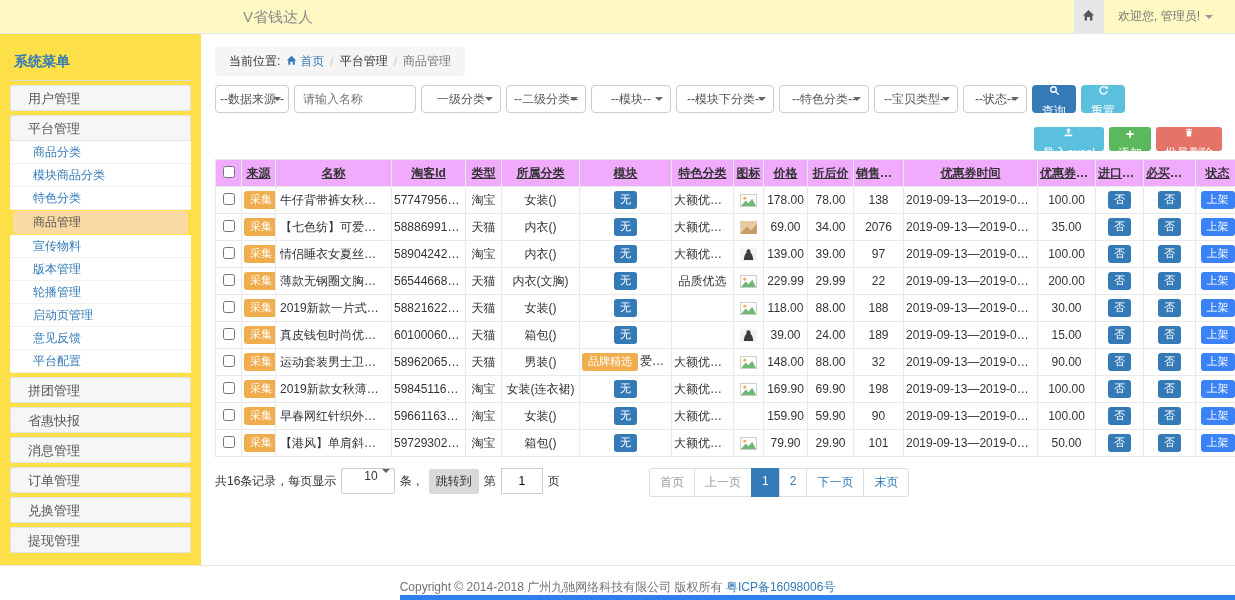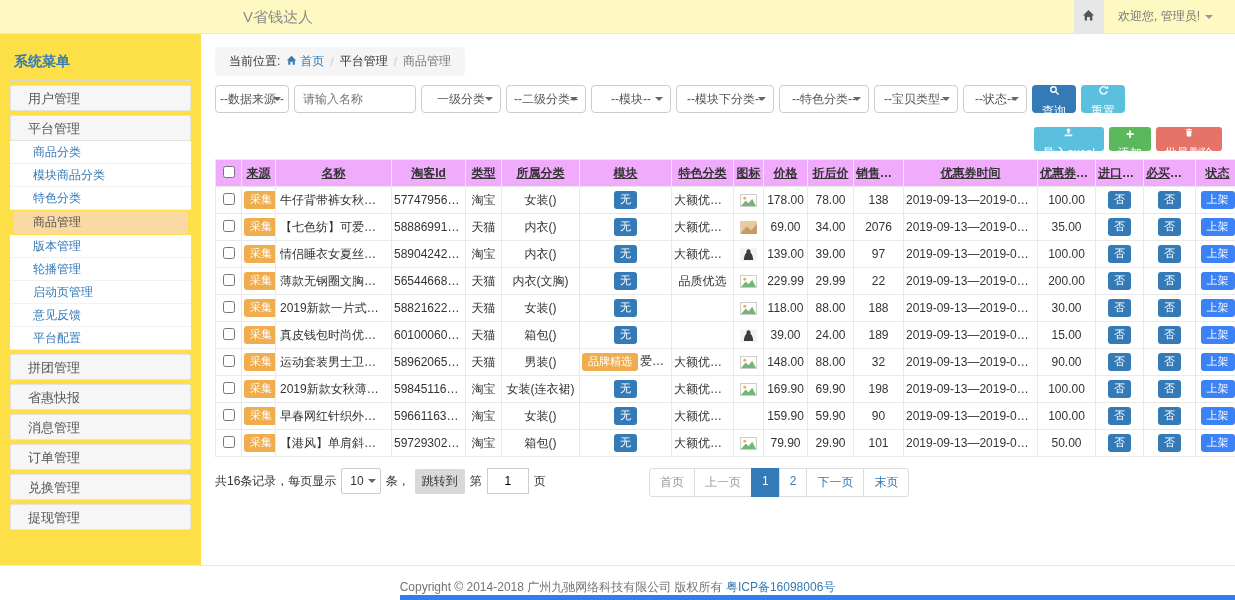--- a/index.html
+++ b/index.html
@@ -50,21 +50,21 @@
   .badge{display:inline-block;border-radius:3px;color:#fff;padding:2px 6px;font-size:11px;line-height:1.25;}
   .badge-orange{background:#f0ad4e;}
   .badge-blue{background:#337ab7;}
   .badge-green{background:#3b82f6;}
   .mod-extra{margin-left:2px;color:#333;}
   .thumb{display:inline-block;vertical-align:middle;line-height:0;}
   input[type=checkbox]{width:12px;height:12px;margin:0;}
   
   .pager{position:relative;margin-top:11px;height:30px;font-size:12px;color:#333;}
   .pager-left{display:flex;align-items:center;gap:5px;}
-  .mini-sel{position:relative;border:1px solid #ccc;border-radius:2px;height:24px;display:inline-flex;align-items:center;padding:0 16px 0 8px;background:#fff;cursor:pointer;}
+  .mini-sel{position:relative;border:1px solid #ccc;border-radius:2px;height:24px;display:inline-flex;padding:0 16px 0 22px;background:#fff;cursor:pointer;}
   .mini-sel .caret{position:absolute;right:4px;border-top-color:#666;}
   .jump-btn{background:#d9d9d9;border:none;border-radius:2px;padding:4px 7px;font-size:12px;color:#333;cursor:pointer;font-family:inherit;}
   .jump-input{width:36px;height:22px;border:1px solid #ccc;text-align:center;font-size:12px;outline:none;}
   .pager-nav{position:absolute;left:434px;top:0;display:flex;}
   .pg{border:1px solid #ddd;background:#fff;color:#337ab7;padding:5px 10px;margin-left:-1px;cursor:pointer;text-decoration:none;}
   .pg:first-child{border-radius:3px 0 0 3px;margin-left:0;}
   .pg:last-child{border-radius:0 3px 3px 0;}
   .pg.disabled{color:#999;}
   .pg.active{background:#337ab7;border-color:#337ab7;color:#fff;}
   
@@ -95,20 +95,21 @@
 <div class="side-col">
   <div class="sidebar">
     <div class="side-title">系统菜单</div>
     <div id="menu">
         <div class="mi mi-top">用户管理</div>
         <div class="mi mi-top">平台管理</div>
         <div class="mi mi-sub">商品分类</div>
         <div class="mi mi-sub">模块商品分类</div>
         <div class="mi mi-sub">特色分类</div>
         <div class="mi mi-sub mi-active">商品管理</div>
+        <div class="mi mi-sub">宣传物料</div>
         <div class="mi mi-sub">版本管理</div>
         <div class="mi mi-sub">轮播管理</div>
         <div class="mi mi-sub">启动页管理</div>
         <div class="mi mi-sub">意见反馈</div>
         <div class="mi mi-sub">平台配置</div>
         <div class="mi mi-top">拼团管理</div>
         <div class="mi mi-top">省惠快报</div>
         <div class="mi mi-top">消息管理</div>
         <div class="mi mi-top">订单管理</div>
         <div class="mi mi-top">兑换管理</div>

